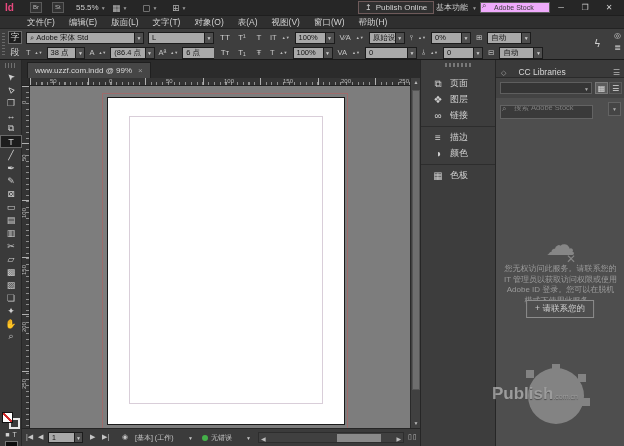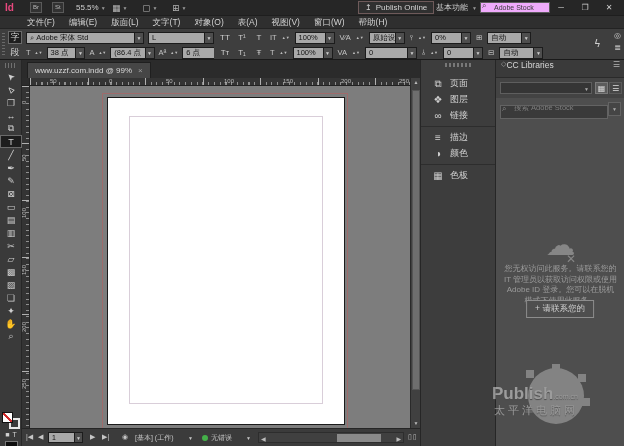--- a/index.html
+++ b/index.html
@@ -94,32 +94,32 @@
   
   .dock { position:absolute; left:420px; top:60px; width:75px; height:386px; background:#3d3d3d; border-left:1px solid #262626; }
   .dock-grip { height:4px; margin:3px 24px 0; background:repeating-linear-gradient(to right,#777 0 2px,transparent 2px 4px); }
   .dock-item { position:absolute; left:0; width:75px; height:15px; display:flex; align-items:center; gap:6px; padding-left:11px; }
   .dock-item .ic { font-size:10px; color:#cfcfcf; width:12px; text-align:center; }
   .dock-item .lb { font-size:9px; color:#d2d2d2; }
   .dock-sep { position:absolute; left:0; width:75px; border-top:1px solid #2d2d2d; }
 
   
   .cc { position:absolute; left:495px; top:60px; width:129px; height:386px; background:#4e4e4e; border-left:1px solid #262626; }
-  .cc-header { position:absolute; left:0; top:0; width:129px; height:18px; background:#3a3a3a; border-bottom:1px solid #2a2a2a; display:flex; align-items:flex-start; padding:0 5px; gap:0; }
+  .cc-header { position:absolute; left:0; top:0; width:129px; height:18px; background:#3a3a3a; border-bottom:1px solid #2a2a2a; display:flex; align-items:flex-end; padding:0 5px; gap:12px; }
   .cc-title { font-size:8.5px; color:#d8d8d8; }
   .cc-collapse { font-size:7px; color:#9a9a9a; }
   .cc-menu { margin-left:auto; font-size:8px; color:#b5b5b5; }
   .cc-toolbar { position:absolute; left:0; top:18px; width:129px; height:20px; background:#434343; }
   .cc-dd { position:absolute; left:4px; top:4px; width:92px; height:12px; background:#353535; border:1px solid #5e5e5e; }
   .cc-dd .c { position:absolute; right:2px; top:3px; font-size:5px; color:#aaa; }
   .view-btn { position:absolute; top:4px; width:13px; height:12px; display:flex; align-items:center; justify-content:center; font-size:8px; color:#ddd; }
   .view-grid { left:99px; background:#5c5c5c; border:1px solid #7a7a7a; }
   .view-list { left:113px; background:#464646; border:1px solid #5a5a5a; }
   .cc-search { position:absolute; left:4px; top:42px; width:121px; height:14px; }
-  .cc-search input { width:108px; height:14px; background:#3a3a3a; border:1px solid #636363; color:#bbb; font-size:7.5px; padding:0 2px 8px 13px; font-family:inherit; }
+  .cc-search input { width:93px; height:14px; background:#3a3a3a; border:1px solid #636363; color:#bbb; font-size:7.5px; padding:0 2px 8px 13px; font-family:inherit; }
   .cc-search input::placeholder { color:#7e7e7e; }
   .cc-search .search-glyph { color:#9a9a9a; top:2px; }
   .cc-search .ddb { position:absolute; right:0; top:0; width:13px; height:14px; background:#454545; border:1px solid #636363; font-size:5px; color:#aaa; display:flex; align-items:center; justify-content:center; }
   .cc-cloud { position:absolute; left:0; top:170px; width:129px; text-align:center; font-size:30px; color:#868686; line-height:30px; }
   .cc-cloud .x { position:absolute; left:70px; top:14px; font-size:12px; color:#868686; font-weight:bold; }
   .cc-msg { position:absolute; left:7px; top:204px; width:115px; font-size:8px; line-height:10.5px; color:#9b9b9b; text-align:center; }
   .cc-create { position:absolute; left:50%; transform:translateX(-50%); top:240px; border:1px solid #8d8d8d; color:#cdcdcd; font-size:8.5px; padding:2px 8px; white-space:nowrap; background:#4e4e4e; }
 
   
   .wm { position:absolute; left:486px; top:368px; width:138px; height:74px; opacity:.55; pointer-events:none; }
@@ -488,14 +488,13 @@
   <div class="cc-create">+ 请联系您的</div>
 </div>
 
 <div class="wm">
   <div class="wm-circle"></div>
   <div class="wm-tooth" style="left:66px;top:-4px"></div>
   <div class="wm-tooth" style="left:92px;top:6px"></div>
   <div class="wm-tooth" style="left:96px;top:30px"></div>
   <div class="wm-tooth" style="left:40px;top:2px"></div>
   <div class="wm-brand"><span>Publish</span><span class="tld">.com.cn</span></div>
-  <div class="wm-site">太平洋电脑网</div>
 </div>
 
 </body></html>

